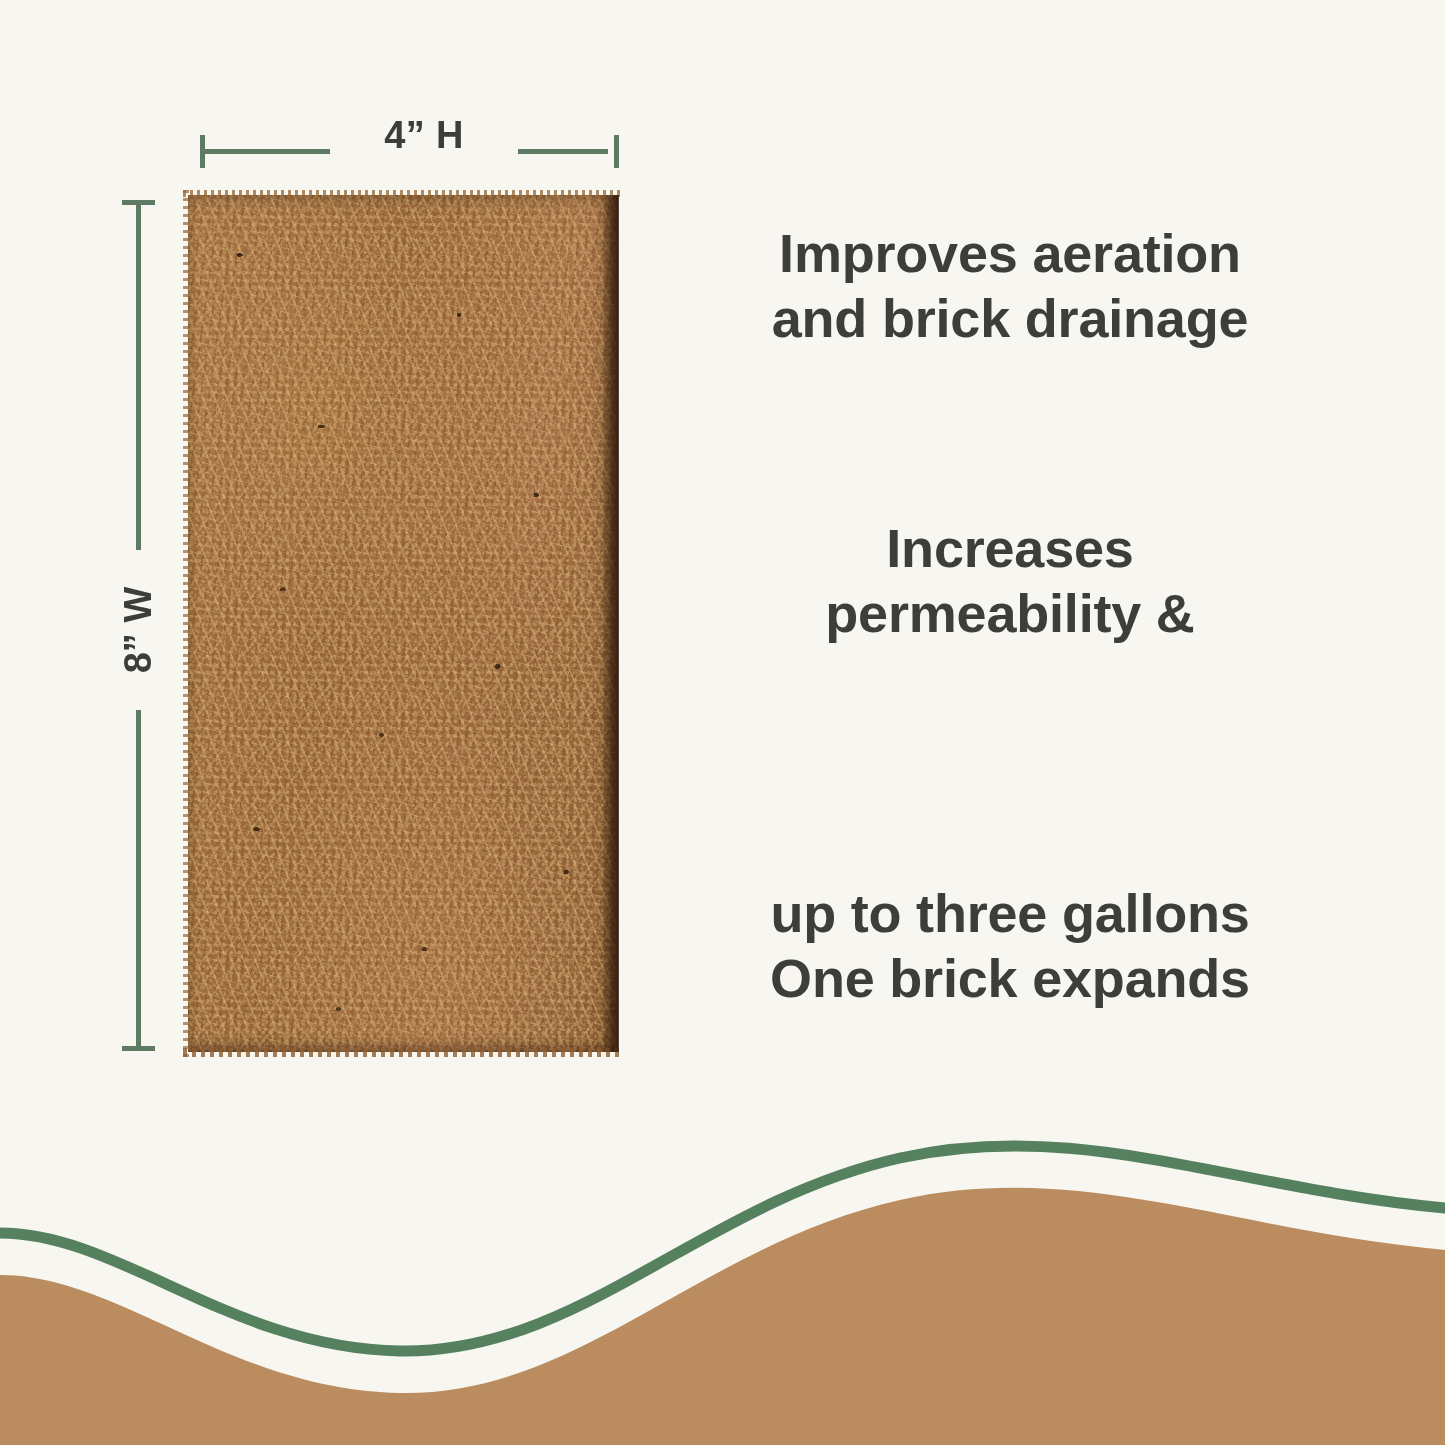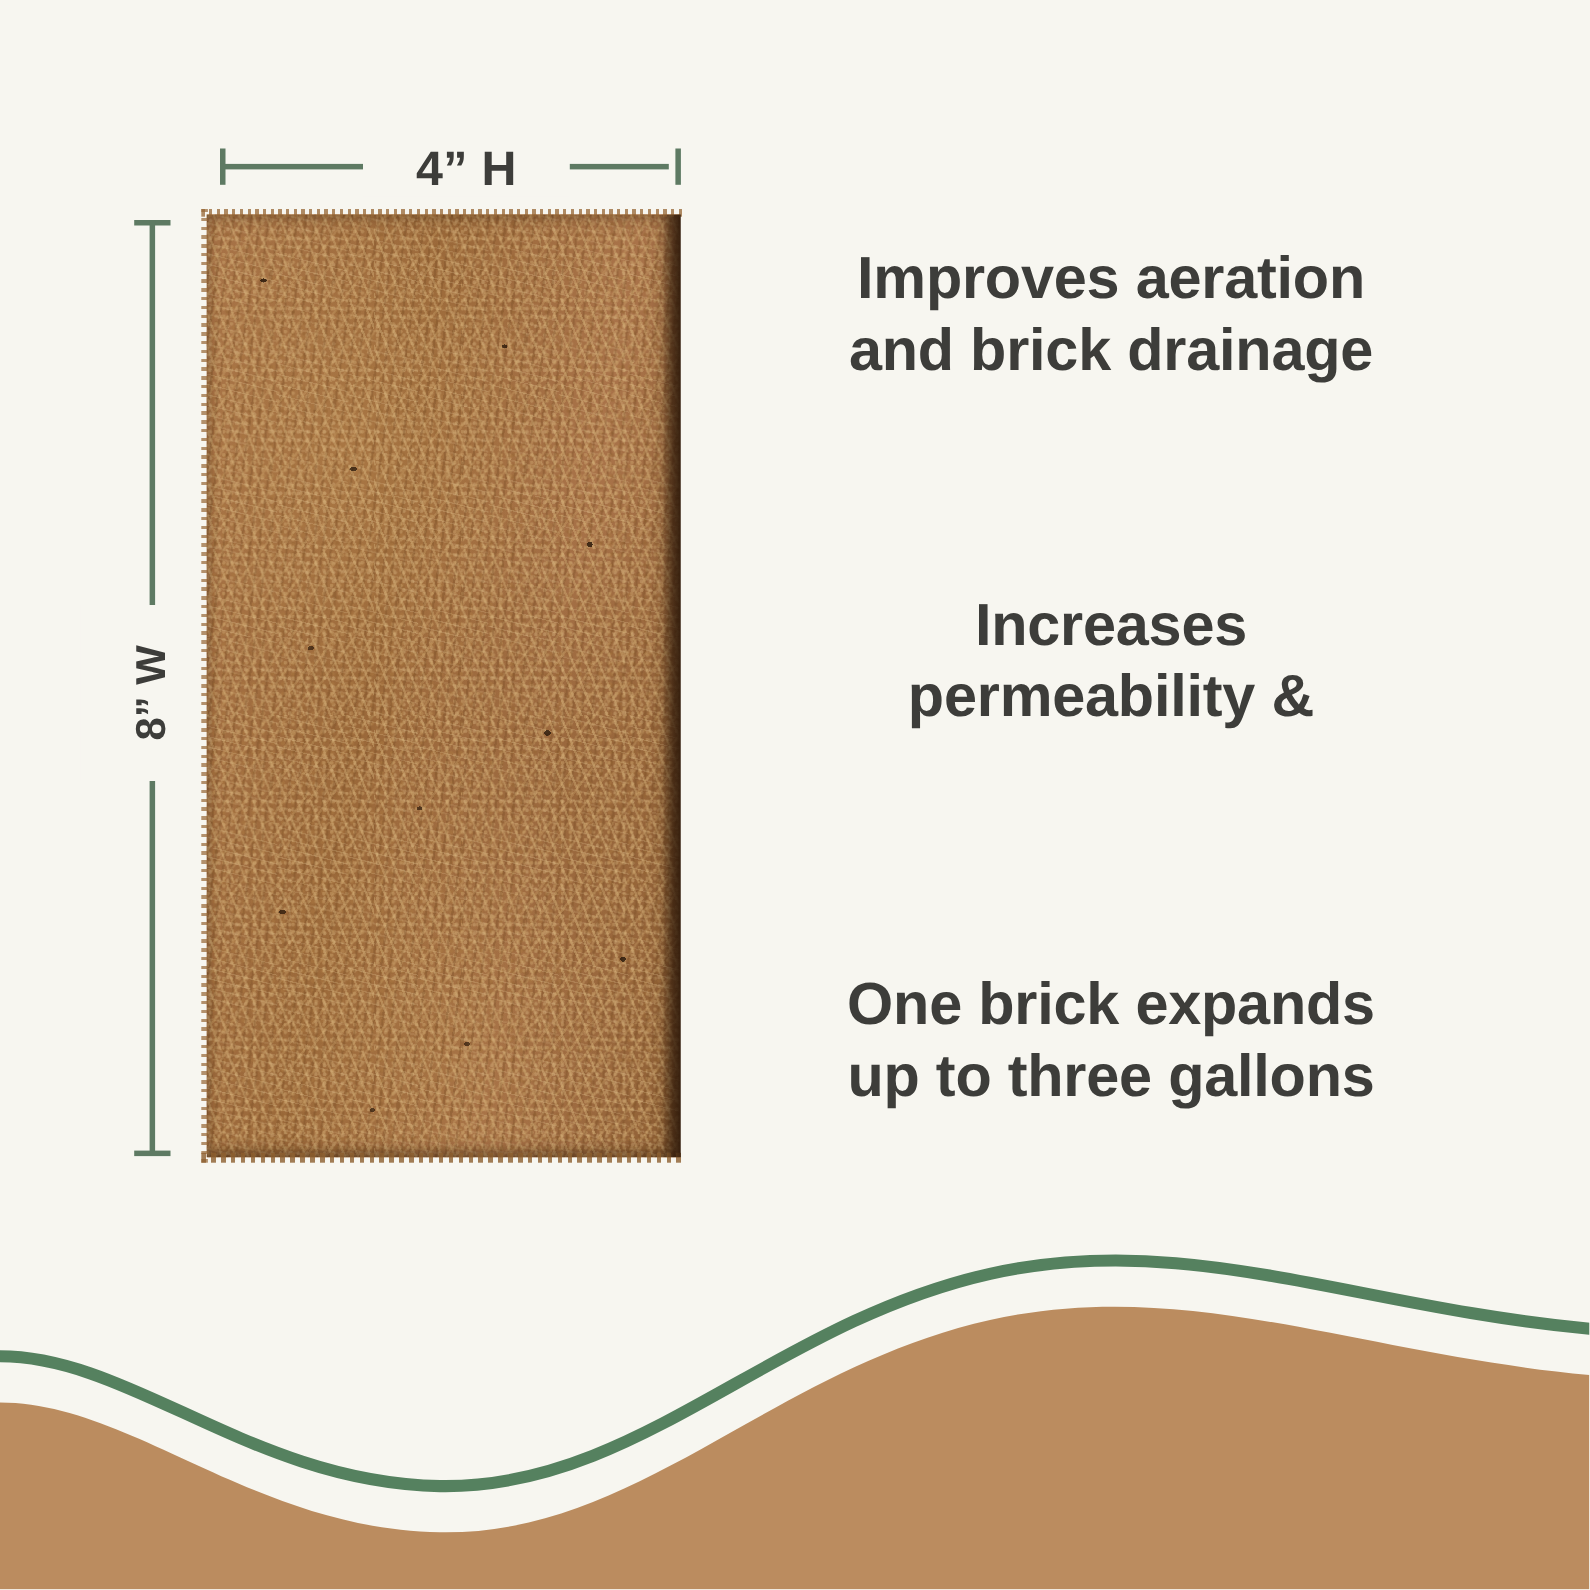--- a/index.html
+++ b/index.html
@@ -12,23 +12,23 @@
   #stage{position:absolute;inset:0;width:1445px;height:1445px;overflow:hidden;}
 
   
   .dimline{position:absolute;background:#5E7A63;}
 
   
   .dim-h-left{left:200px;top:149px;width:408px;height:5px;}
   .dim-h-cap-l{left:200px;top:135px;width:5px;height:33px;}
   .dim-h-cap-r{left:614px;top:135px;width:5px;height:33px;}
   .dim-h-label{
-    position:absolute;left:330px;top:129px;width:160px;
+    position:absolute;left:330px;top:114px;width:160px;
     text-align:center;color:#3D3D3A;
-    font-size:44px;font-weight:700;letter-spacing:.3px;
+    font-size:38px;font-weight:700;letter-spacing:.3px;
     background:#F7F6F0;padding:0 14px;
   }
 
   
   .dim-v-top{left:136px;top:200px;width:5px;height:360px;}
   .dim-v-bot{left:136px;top:700px;width:5px;height:350px;}
   .dim-v-cap-t{left:122px;top:200px;width:33px;height:5px;}
   .dim-v-cap-b{left:122px;top:1046px;width:33px;height:5px;}
   .dim-v-label{
     position:absolute;left:58px;top:565px;width:160px;height:130px;
@@ -107,21 +107,21 @@
   }
 
   
   .benefits{position:absolute;left:700px;top:0;width:620px;height:1100px;margin-top:16px;}
   .benefit{
     position:absolute;width:620px;text-align:center;
     color:#3D3D3A;font-weight:700;
     font-size:54px;line-height:1.20;letter-spacing:-.2px;
   }
   #b0{top:205px;}
-  #b1{top:520px;}
+  #b1{top:500px;}
   #b2{top:865px;}
   .benefit .ln{display:block;white-space:nowrap;}
 
   
   .wave{position:absolute;left:0;bottom:0;width:1445px;height:320px;}
 </style>
 </head>
 <body style="background: rgb(247, 246, 240);">
 
 <div id="stage">
@@ -147,22 +147,22 @@
   <div class="benefits">
     <div class="benefit" id="b0" style="color: rgb(61, 61, 58);">
       <span class="ln">Improves aeration</span>
       <span class="ln">and brick drainage</span>
     </div>
     <div class="benefit" id="b1" style="color: rgb(61, 61, 58);">
       <span class="ln">Increases</span>
       <span class="ln">permeability &amp;</span>
     </div>
     <div class="benefit" id="b2" style="color: rgb(61, 61, 58);">
+      <span class="ln">up to three gallons</span>
       <span class="ln">One brick expands</span>
-      <span class="ln">up to three gallons</span>
     </div>
   </div>
 
   <svg class="wave" viewBox="0 0 1445 320" preserveAspectRatio="none">
     <path id="wave-fill" d="M0 150 C 120 150, 230 265, 400 268 C 580 271, 700 120, 900 75
              C 1080 35, 1230 105, 1445 125 L1445 320 L0 320 Z" fill="#BB8C5F"></path>
     <path id="wave-stroke" fill="none" stroke-width="11" stroke-linecap="round" d="M0 108 C 120 108, 230 223, 400 226 C 580 229, 700 78, 900 33
              C 1080 -7, 1230 63, 1445 83" stroke="#55815F"></path>
   </svg>
 

